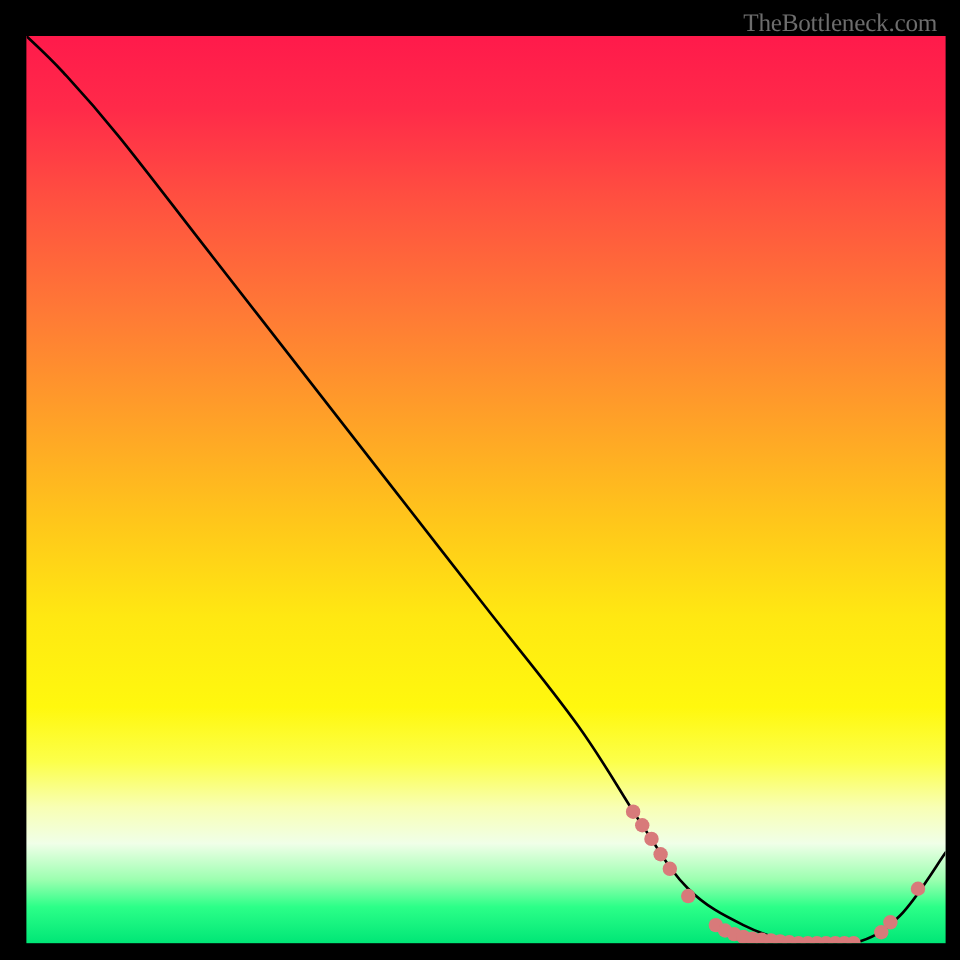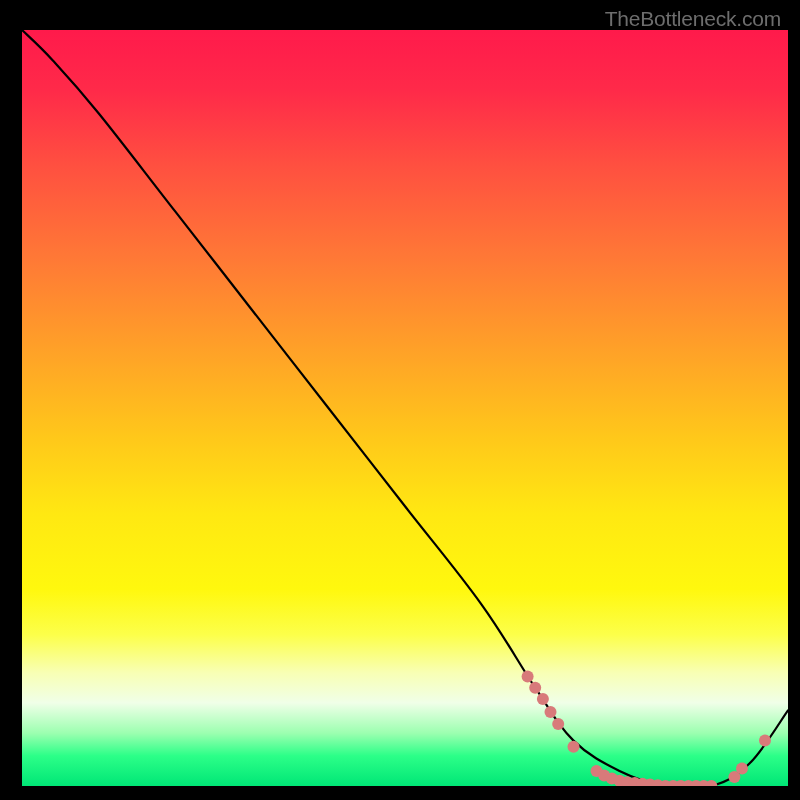--- a/index.html
+++ b/index.html
@@ -47,21 +47,21 @@
     position: absolute;
     left: 0;
     top: 0;
     width: 766px;
     height: 756px;
   }
   .watermark {
     position: absolute;
     top: 2px;
     right: 14px;
-    font-family: Liberation Sans, sans-serif;
+    font-family: Liberation Serif, serif;
     font-size: 21px;
     color: #6d6d6d;
     letter-spacing: -0.2px;
   }
 </style>
 </head>
 <body>
 
 <div class="frame">
   <div class="watermark">TheBottleneck.com</div>

